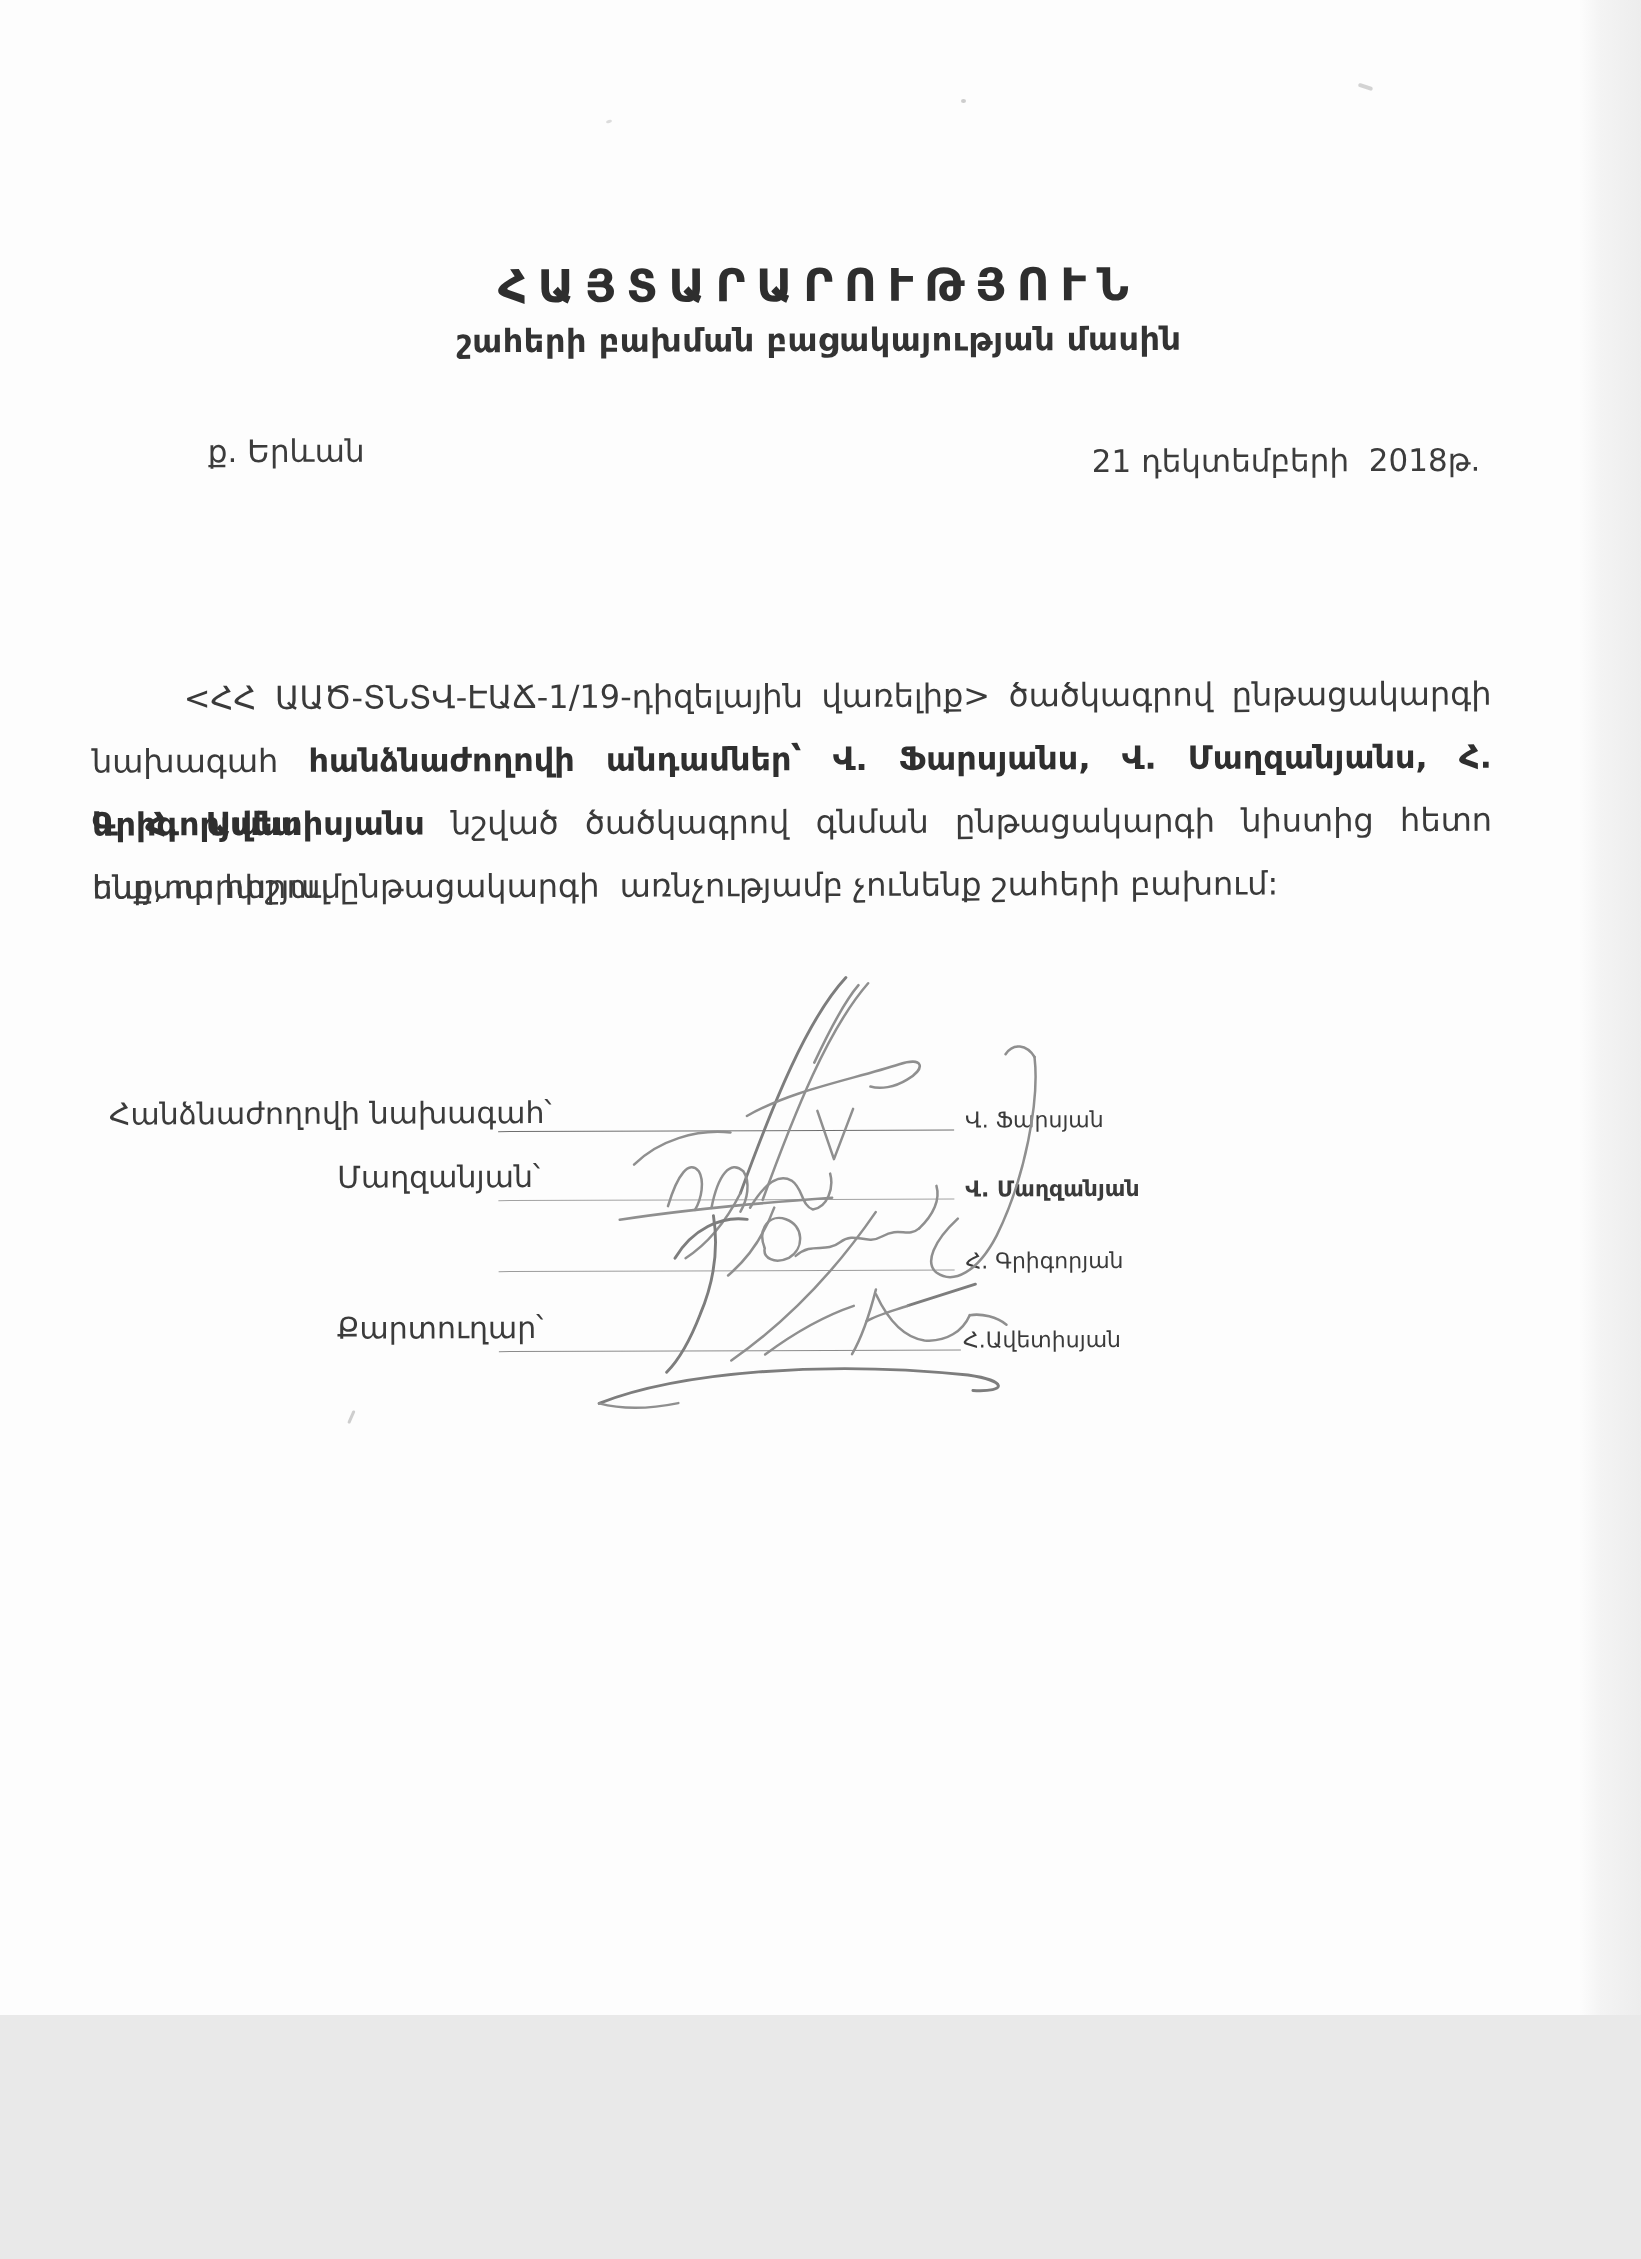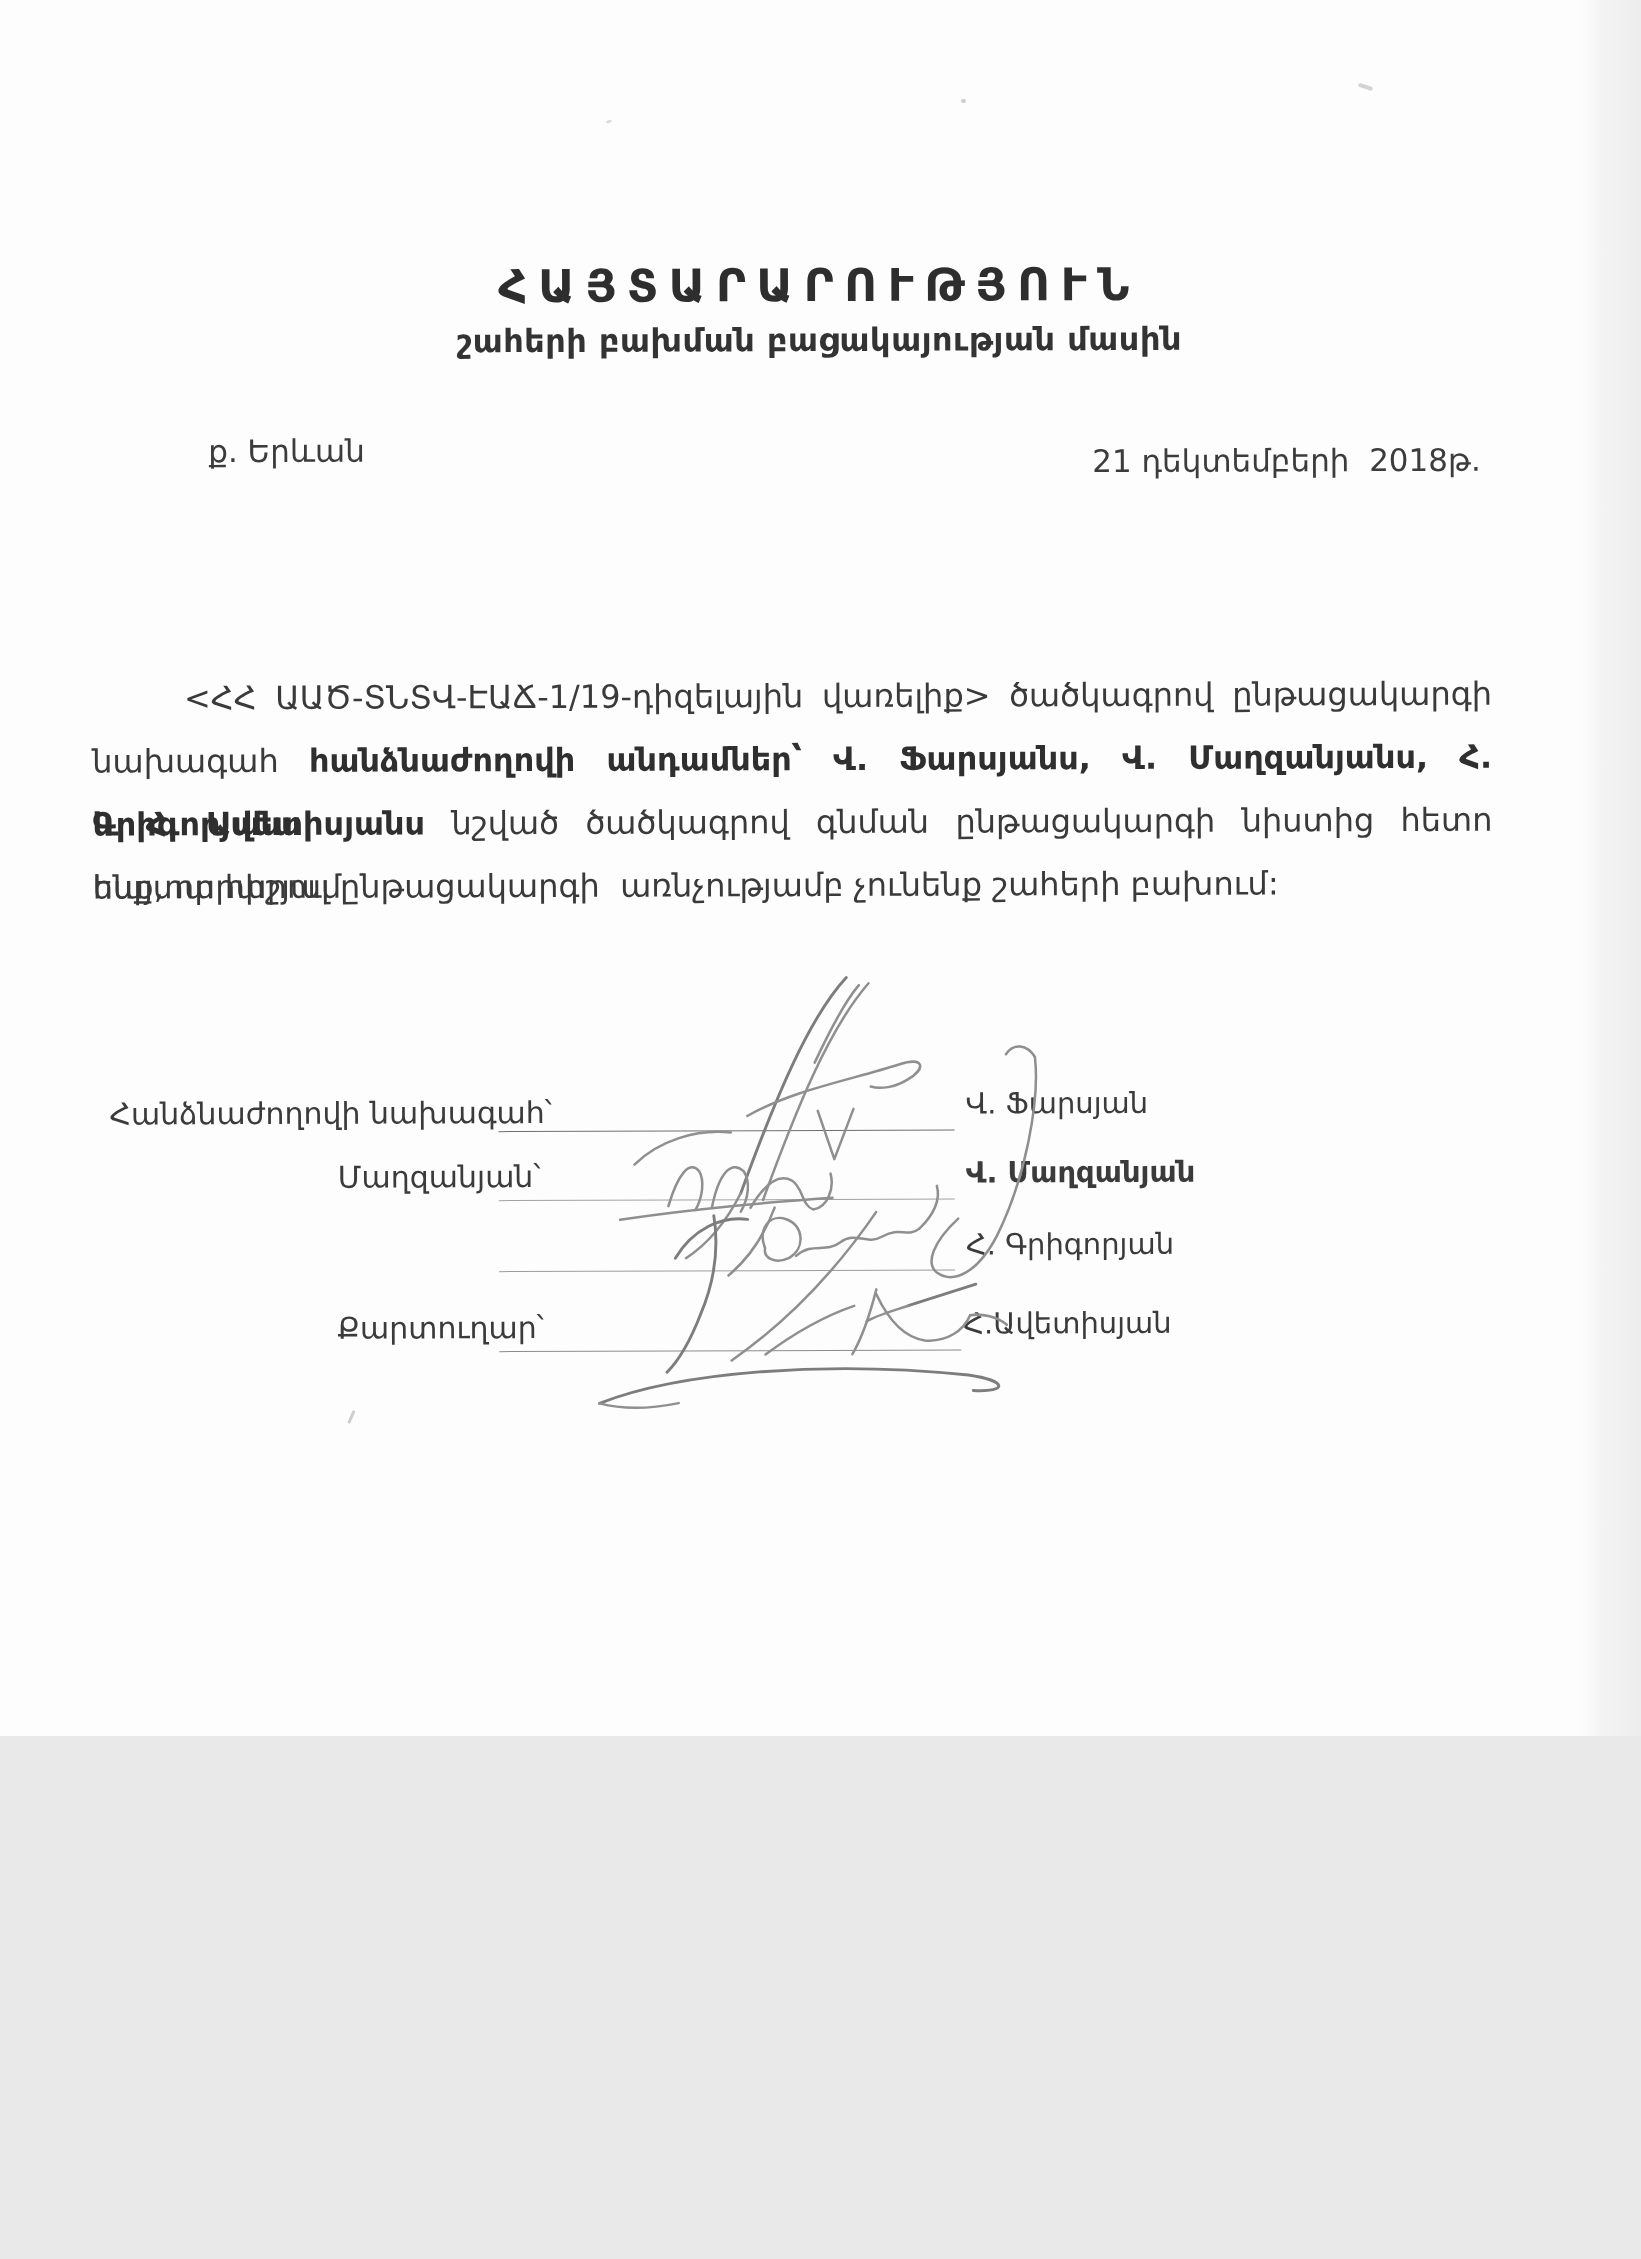--- a/index.html
+++ b/index.html
@@ -1,17 +1,17 @@
 <!DOCTYPE html>
 <html><head>
 <meta charset="utf-8">
 <style>
   html,body{margin:0;padding:0;background:#e9e9e9;}
   .page{
-    position:relative;width:1641px;height:1736px;margin:0 auto;
+    position:relative;width:1641px;height:2015px;margin:0 auto;
     background:#fdfdfd;overflow:hidden;
     font-family:"DejaVu Sans",sans-serif;color:#3a3a3a;
   }
   .content{position:absolute;inset:0;transform:rotate(-0.2deg);transform-origin:50% 40%;}
 
   .doc-title{
     position:absolute;top:259px;left:0;right:0;text-align:center;
     font-size:45px;font-weight:700;letter-spacing:10.6px;color:#2e2e2e;
   }
   .doc-subtitle{
@@ -22,21 +22,21 @@
   .date-line{position:absolute;top:444px;left:1093px;font-size:31px;color:#3c3c3c;white-space:pre;}
 
   .para{position:absolute;top:665px;left:92px;width:1400px;font-size:32px;color:#3a3a3a;}
   .pline{height:63px;line-height:63px;white-space:normal;}
   .pline.justify{text-align:justify;text-align-last:justify;}
   .pline.indent{text-indent:92px;}
   .pline.pre{white-space:pre;}
   .b{font-weight:700;color:#2f2f2f;}
 
   .sig-label{position:absolute;font-size:30px;color:#3b3b3b;white-space:pre;}
-  .sig-name{position:absolute;font-size:29px;color:#3b3b3b;white-space:pre;}
+  .sig-name{position:absolute;font-size:22px;color:#3b3b3b;white-space:pre;margin-top:21px;}
   .sig-line{position:absolute;height:0;}
   .sig-line.l1{left:497px;top:1130px;width:456px;border-bottom:1.9px solid #6e6e6e;}
   .sig-line.l2{left:497px;top:1199px;width:456px;border-bottom:1px solid #a2a2a2;}
   .sig-line.l3{left:497px;top:1270px;width:456px;border-bottom:1px solid #9c9c9c;}
   .sig-line.l4{left:497px;top:1350px;width:462px;border-bottom:1.9px solid #8b8b8b;}
 
   .lab1{left:108px;top:1094px;}
   .lab2{left:336px;top:1158px;}
   .lab4{left:307px;top:1309px;margin-left:28px;}
   .nam1{left:964px;top:1087px;}

